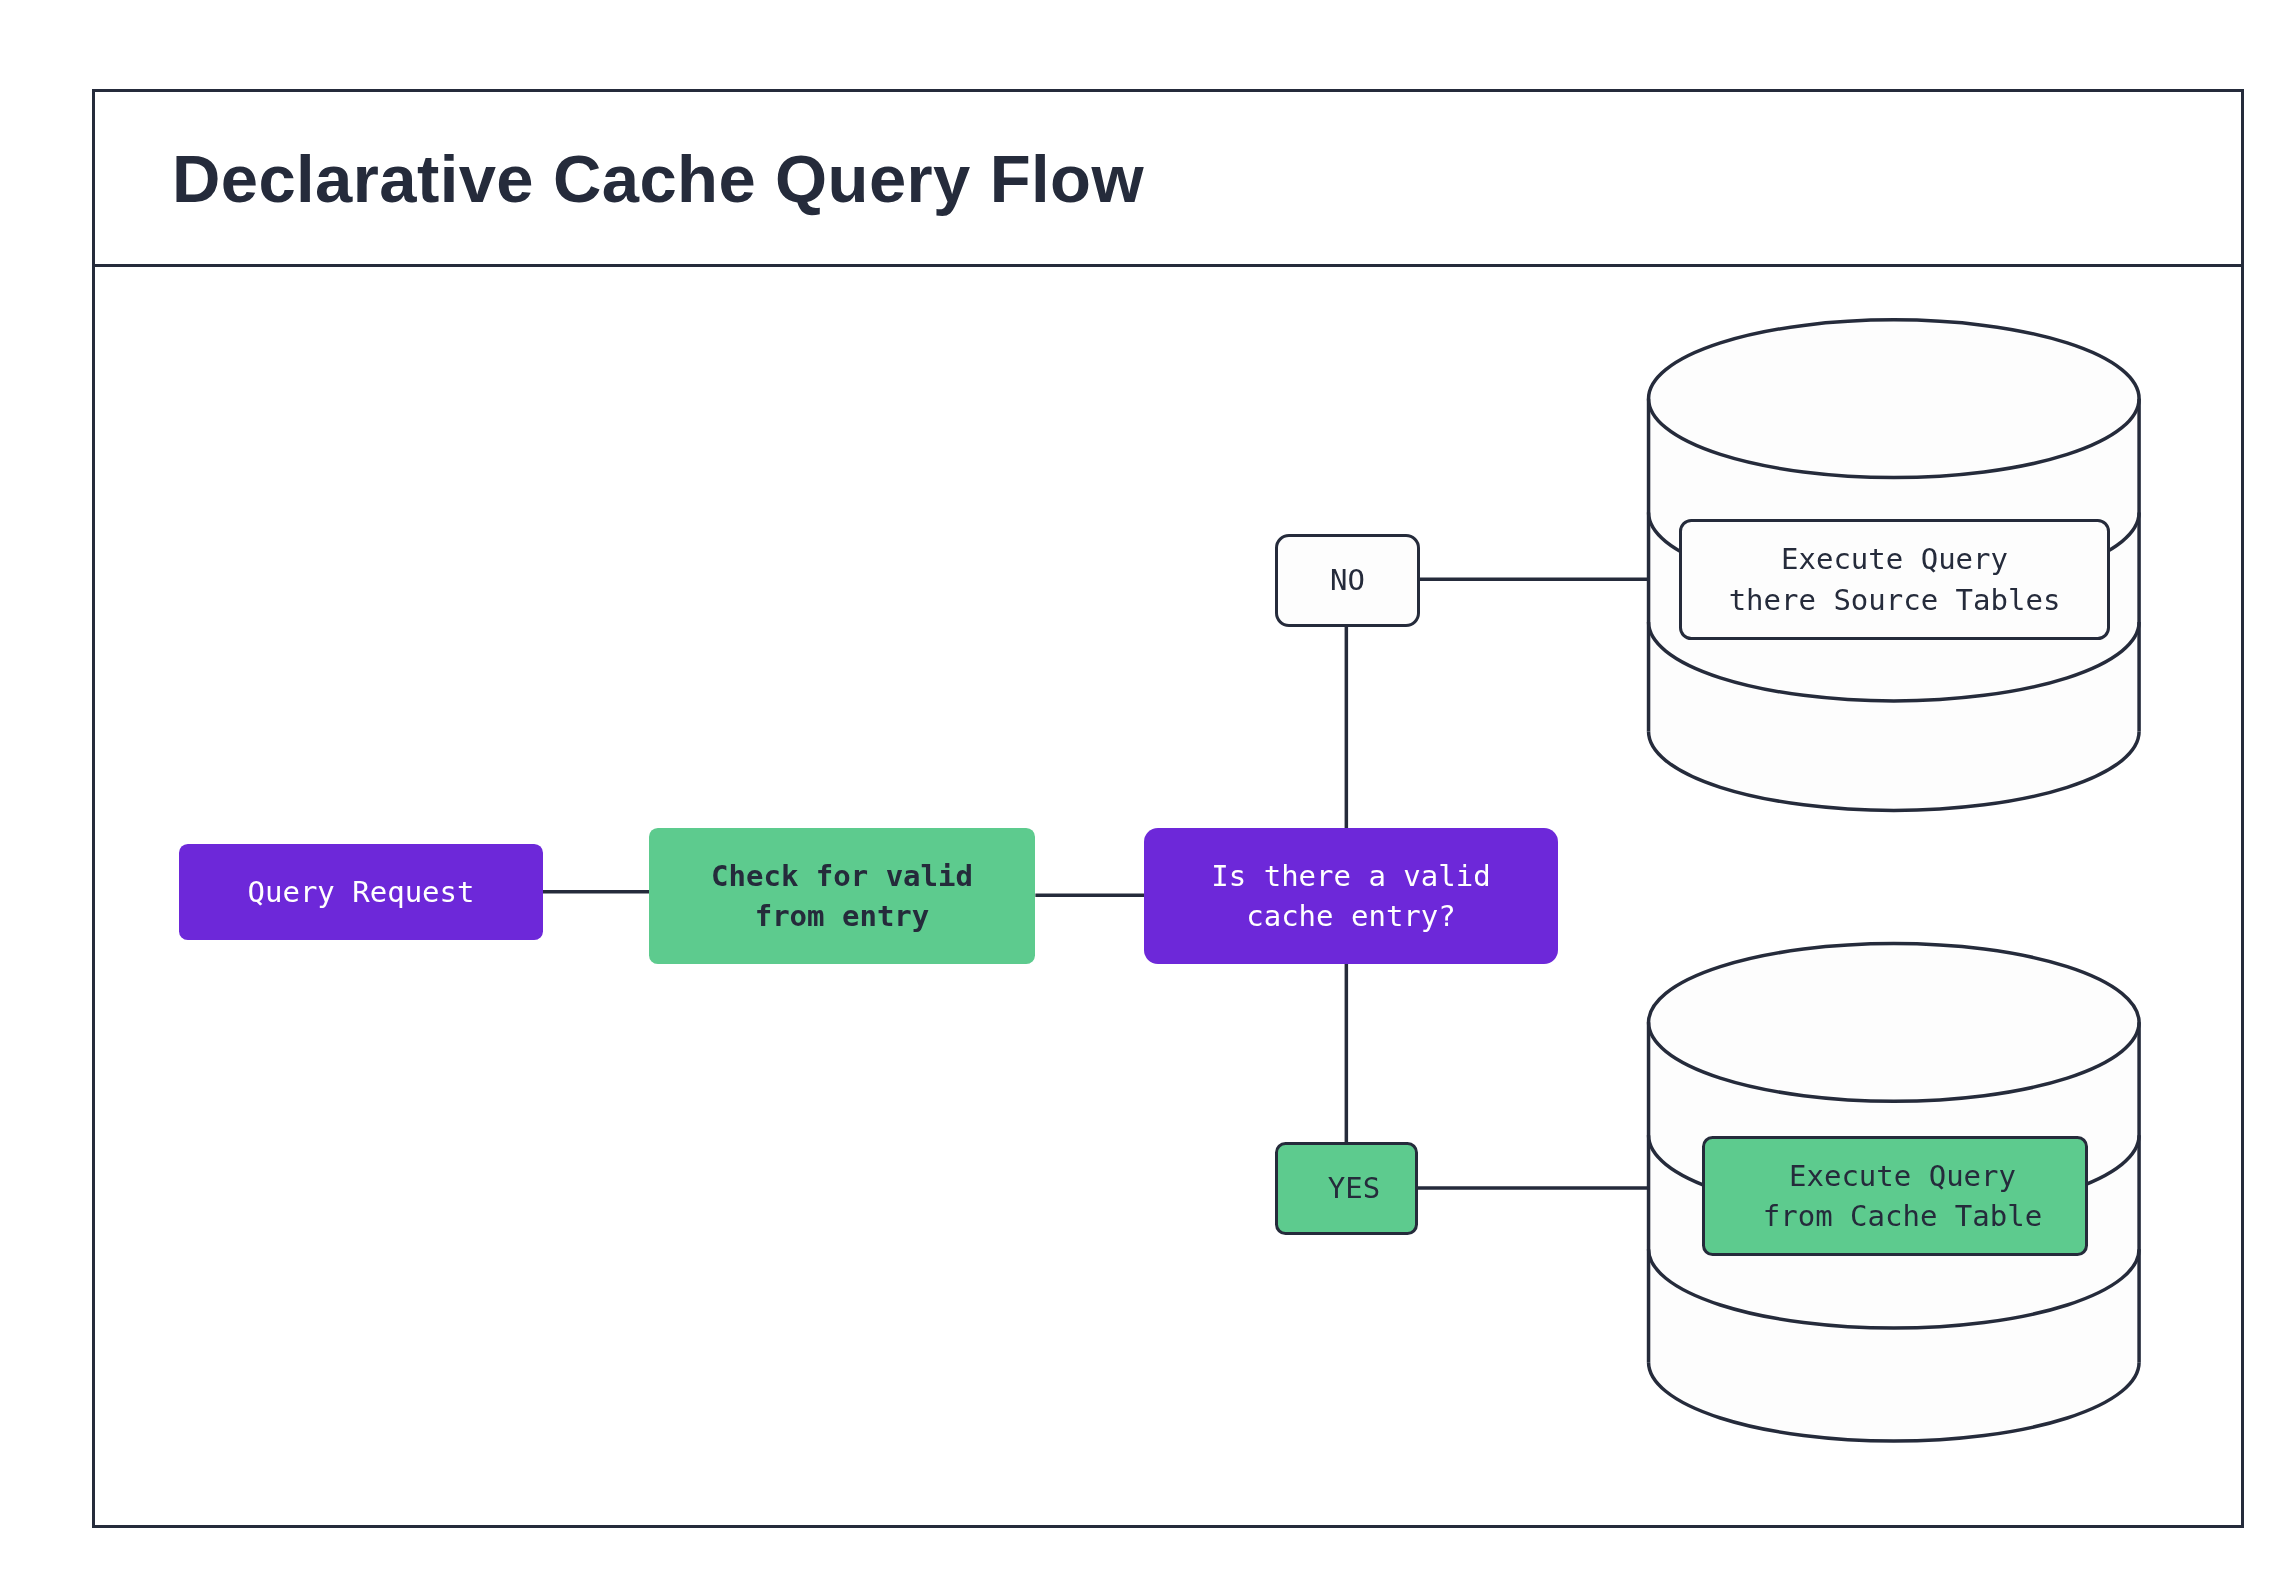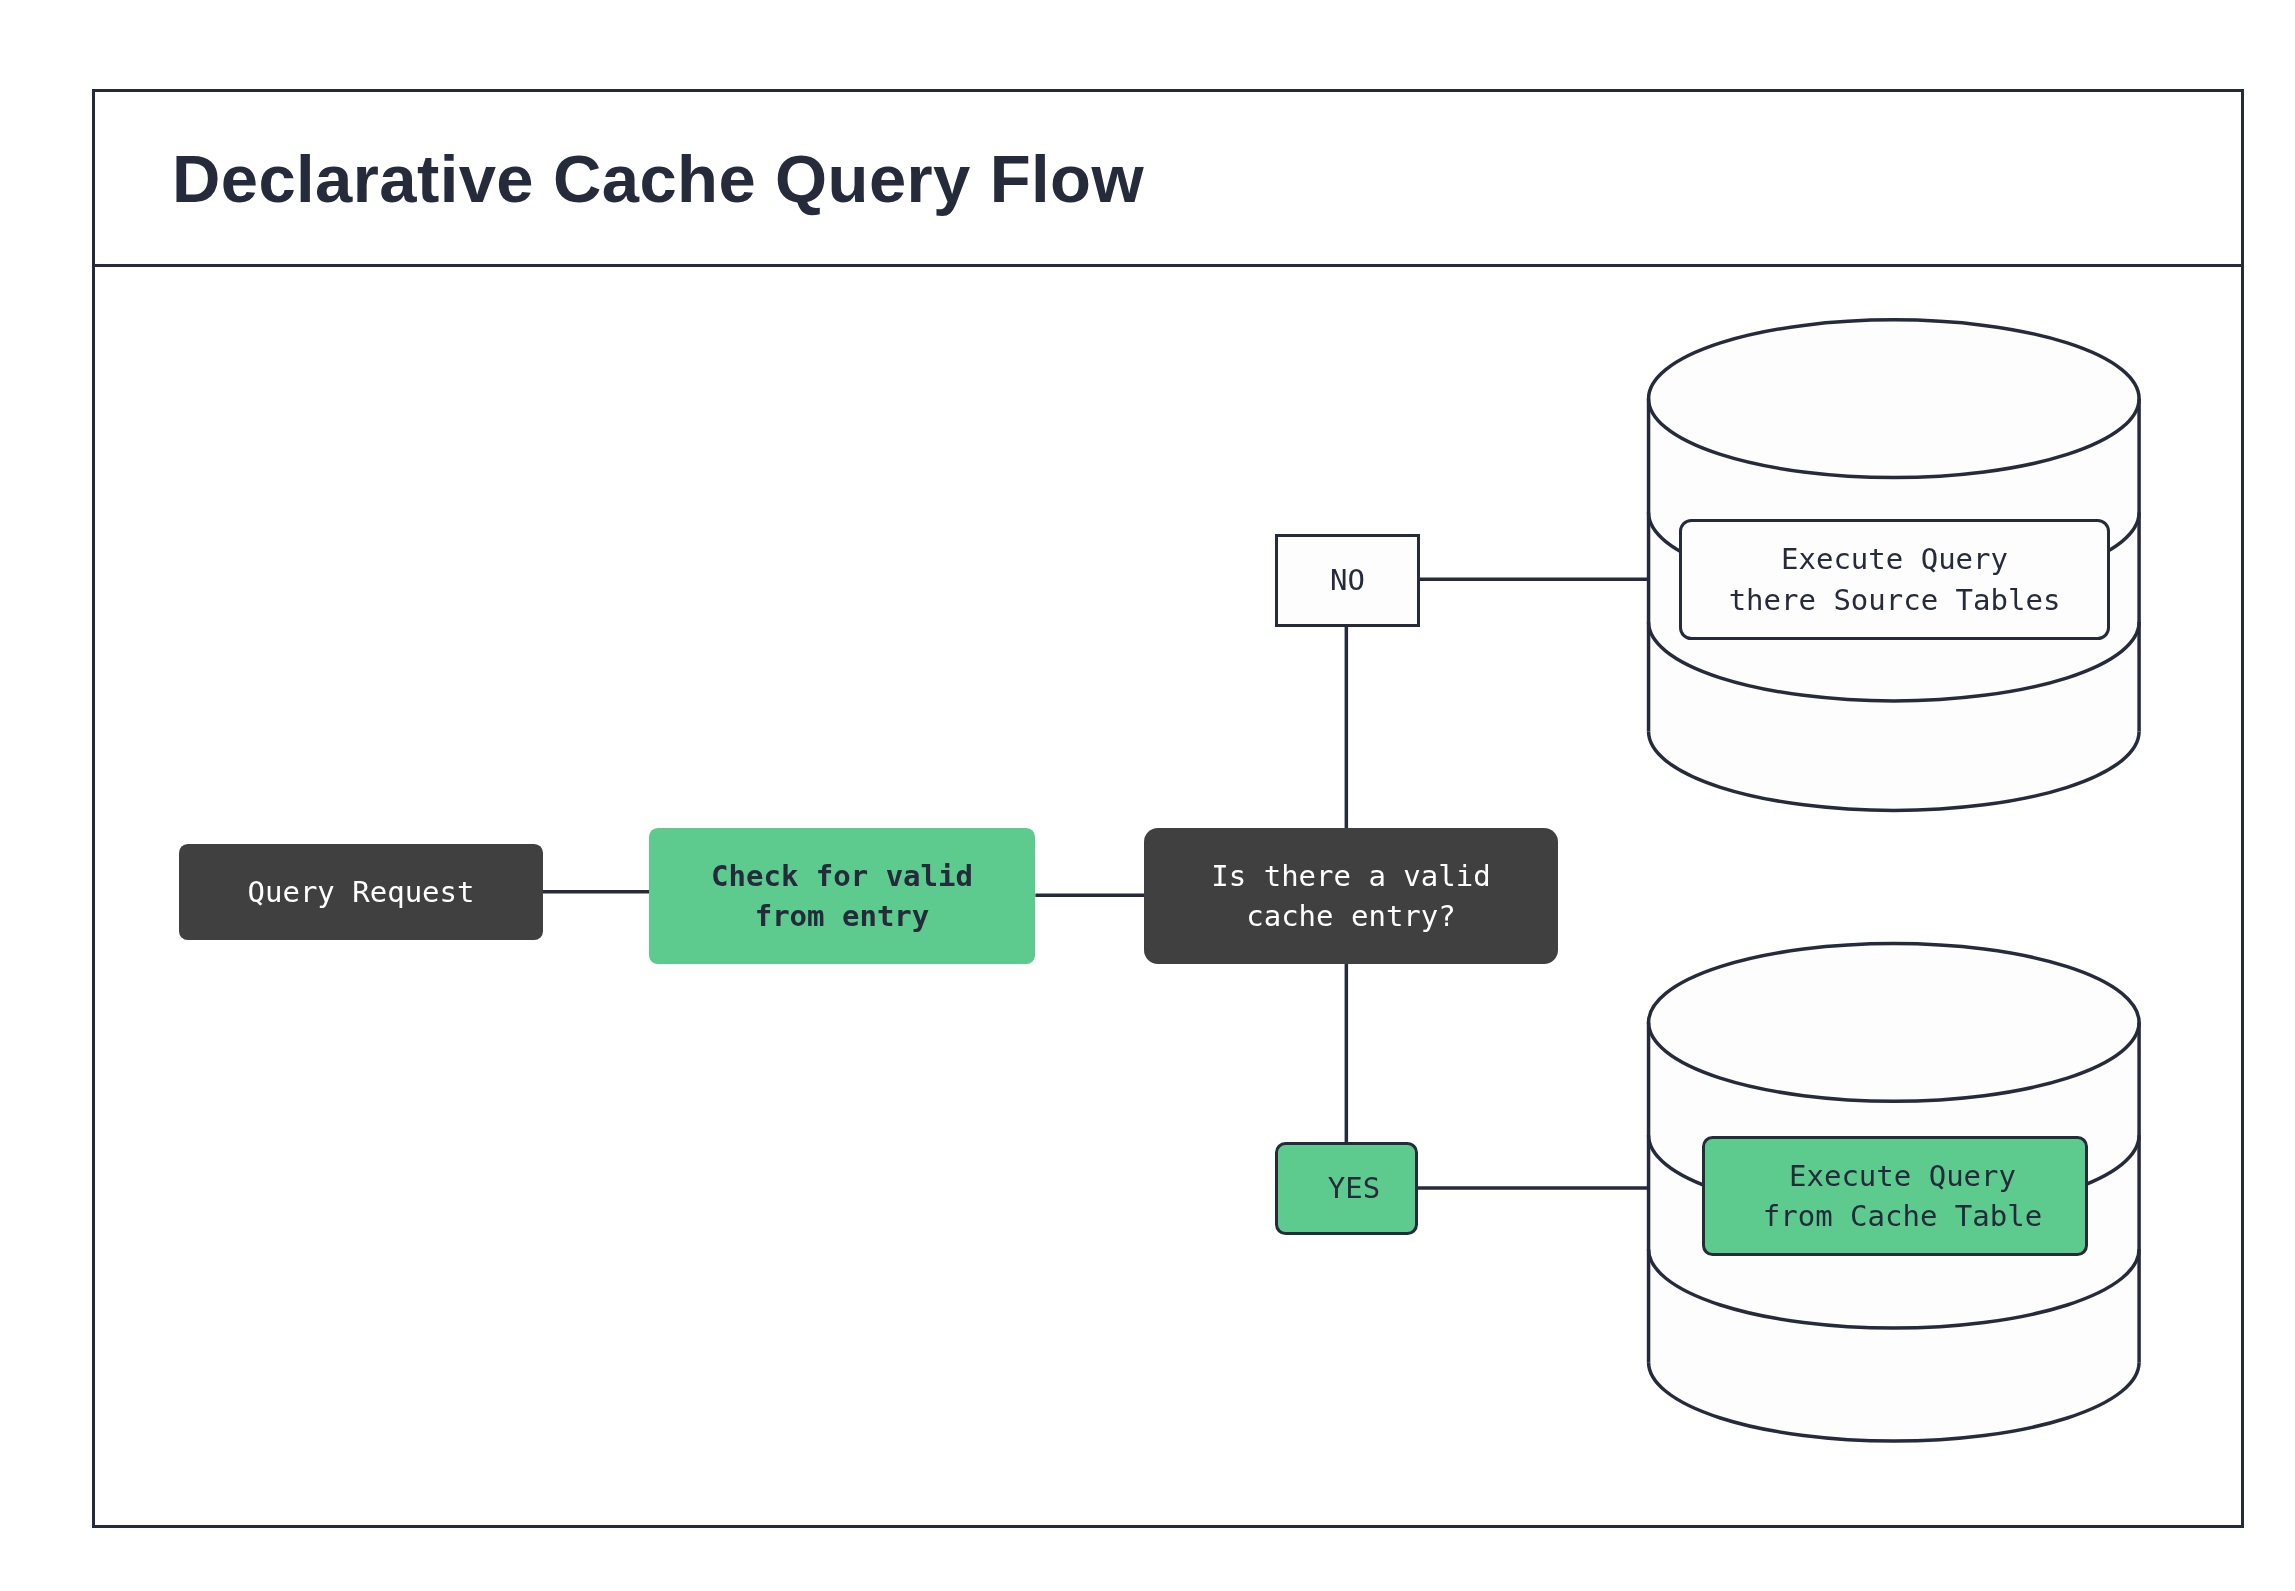--- a/index.html
+++ b/index.html
@@ -58,34 +58,34 @@
     display: flex;
     flex-direction: column;
     align-items: center;
     justify-content: center;
     text-align: center;
     font-size: 29px;
     line-height: 1.38;
     white-space: nowrap;
   }
   .node-dark {
-    background: #404040;
+    background: #6d28d9;
     color: #ffffff;
     border-radius: 8.8px;
   }
   .node-green {
     background: #5dcb8e;
     color: #252b3b;
     border-radius: 8.8px;
   }
   .node-outline {
     background: #fdfdfd;
     color: #252b3b;
     border: 3.5px solid #252b3b;
-    border-radius: 0;
+    border-radius: 14px;
   }
   .node-green-outline {
     background: #5dcb8e;
     color: #252b3b;
     border: 3.5px solid #252b3b;
     border-radius: 10.5px;
     padding-left: 15px;
   }
   #node-query-request { left: 179px; top: 844px; width: 364px; height: 96px; }
   #node-check-cache   { left: 649px; top: 828px; width: 386px; height: 136px; font-weight: bold; }

